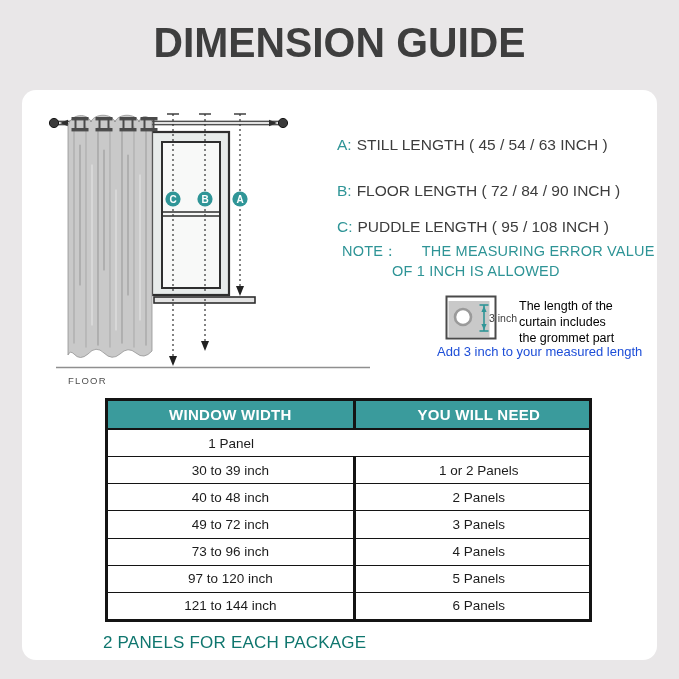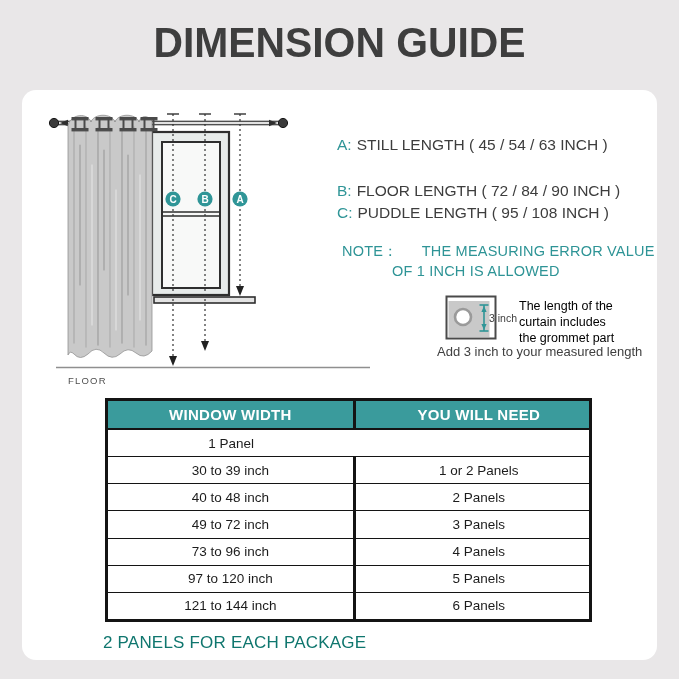--- a/index.html
+++ b/index.html
@@ -27,41 +27,41 @@
   .diagram-svg { position:absolute; left:8px; top:5px; }
 
   
   .spec-line {
     position:absolute; left:315px;
     font-size:15.5px; color:#3d3d3d; white-space:nowrap;
   }
   .spec-line .letter { color:#2f9597; margin-right:5px; }
   .spec-a { top:46px; }
   .spec-b { top:92px; }
-  .spec-c { top:114px;text-align:center; }
+  .spec-c { top:128px;text-align:center; }
 
   .note-line1 {
     position:absolute; left:320px; top:152px;
     font-size:14.5px; color:#2e9496; white-space:nowrap; letter-spacing:0.2px;
   }
   .note-line1 .note-label { margin-right:24px; }
   .note-line2 {
     position:absolute; left:370px; top:173px;
     font-size:14.5px; color:#2e9496; white-space:nowrap; letter-spacing:0.2px;
   }
 
   .grommet-icon { position:absolute; left:423px; top:205px; }
   .grommet-desc {
     position:absolute; left:497px; top:208px;
     font-size:12.5px; line-height:16px; color:#000000;
     white-space:pre-line;
   }
   .add-note {
     position:absolute; left:415px; top:254px;
-    font-size:13px; color:#404040; white-space:nowrap;
+    font-size:13px; color:#1d4ed8; white-space:nowrap;
   }
 
   
   .panel-table {
     position:absolute; left:83px; top:308px;
     width:487px; height:224px;
     border:3px solid #141414;
     display:flex; flex-direction:column;
     background:#fff;
   }

